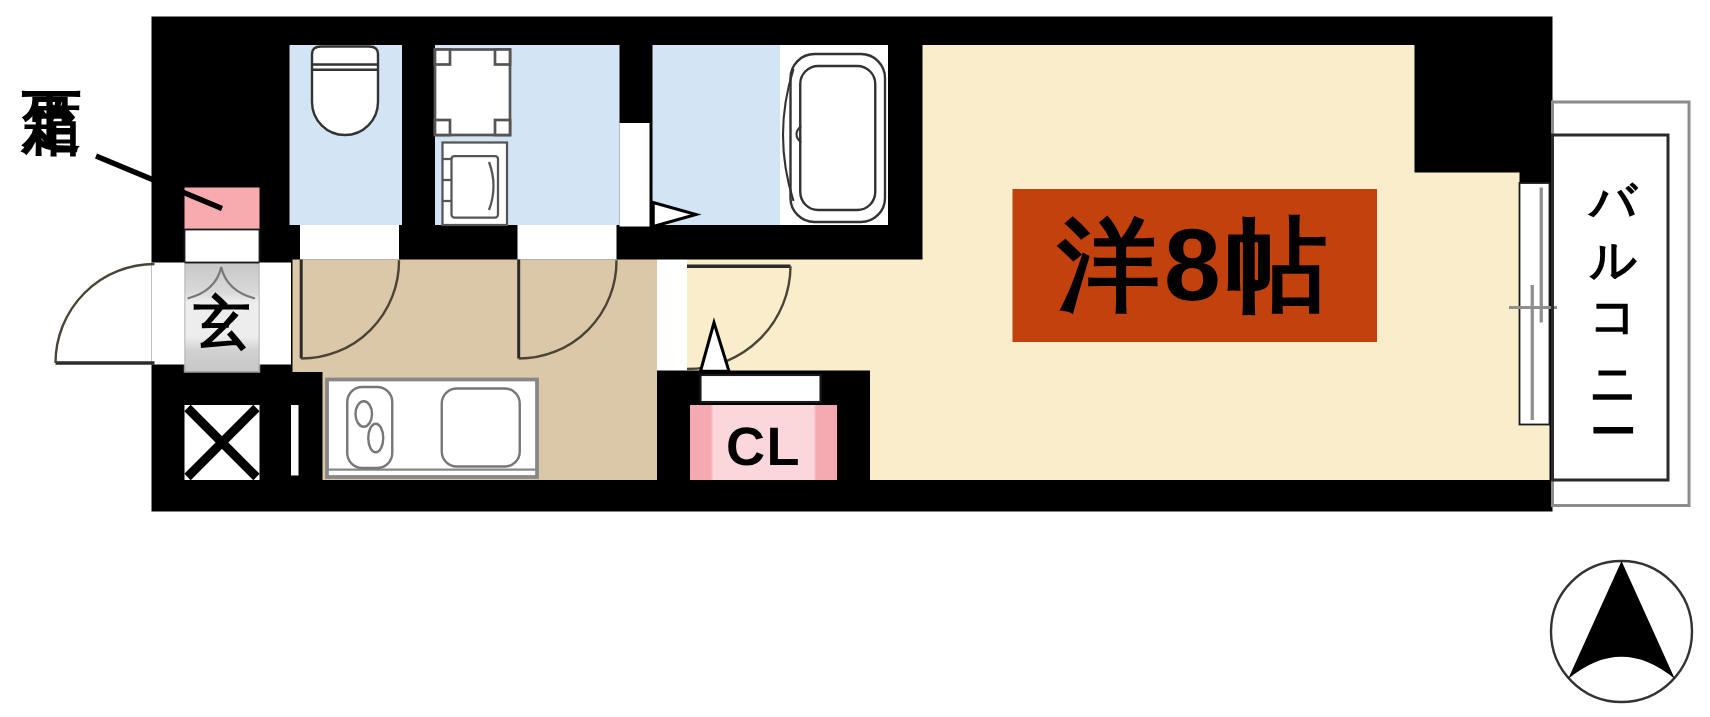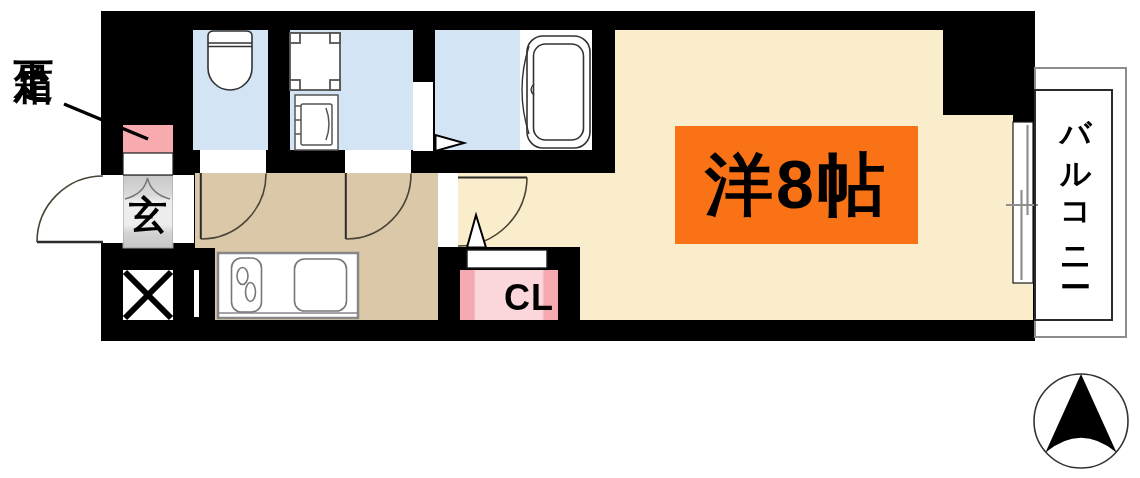--- a/index.html
+++ b/index.html
@@ -3,22 +3,22 @@
 <meta charset="utf-8">
 <style>
   html,body{margin:0;padding:0;background:#ffffff;}
   .stage{position:relative;width:1140px;height:478px;background:#ffffff;overflow:hidden;
          font-family:"Liberation Sans","DejaVu Sans",sans-serif;}
   .stage svg{position:absolute;left:0;top:0;}
   .lbl{position:absolute;color:#000;font-weight:600;z-index:5;}
   .lbl-vert{writing-mode:vertical-rl;text-orientation:upright;}
   .lbl-shoebox{left:14px;top:30px;font-size:40px;line-height:1;letter-spacing:2px;}
   .lbl-genkan{left:123px;top:184px;width:50px;height:62px;display:flex;align-items:center;justify-content:center;font-size:38px;}
-  .lbl-cl{left:460px;top:277px;width:98px;text-align:center;font-size:36px;letter-spacing:1px;padding-left:20px;}
-  .lbl-mainroom{left:675px;top:126px;width:243px;height:118px;background:#f97316;
+  .lbl-cl{left:460px;top:277px;width:98px;text-align:center;font-size:36px;letter-spacing:1px;}
+  .lbl-mainroom{left:675px;top:126px;width:243px;height:102px;background:#c2410c;
                 display:flex;align-items:center;justify-content:center;font-size:68px;letter-spacing:3px;}
   .lbl-balcony{left:1054px;top:98px;font-size:31px;letter-spacing:8px;}
 </style>
 </head>
 <body>
 
 <div class="stage">
 
 <svg width="1140" height="478" viewBox="0 0 1140 478">
 

